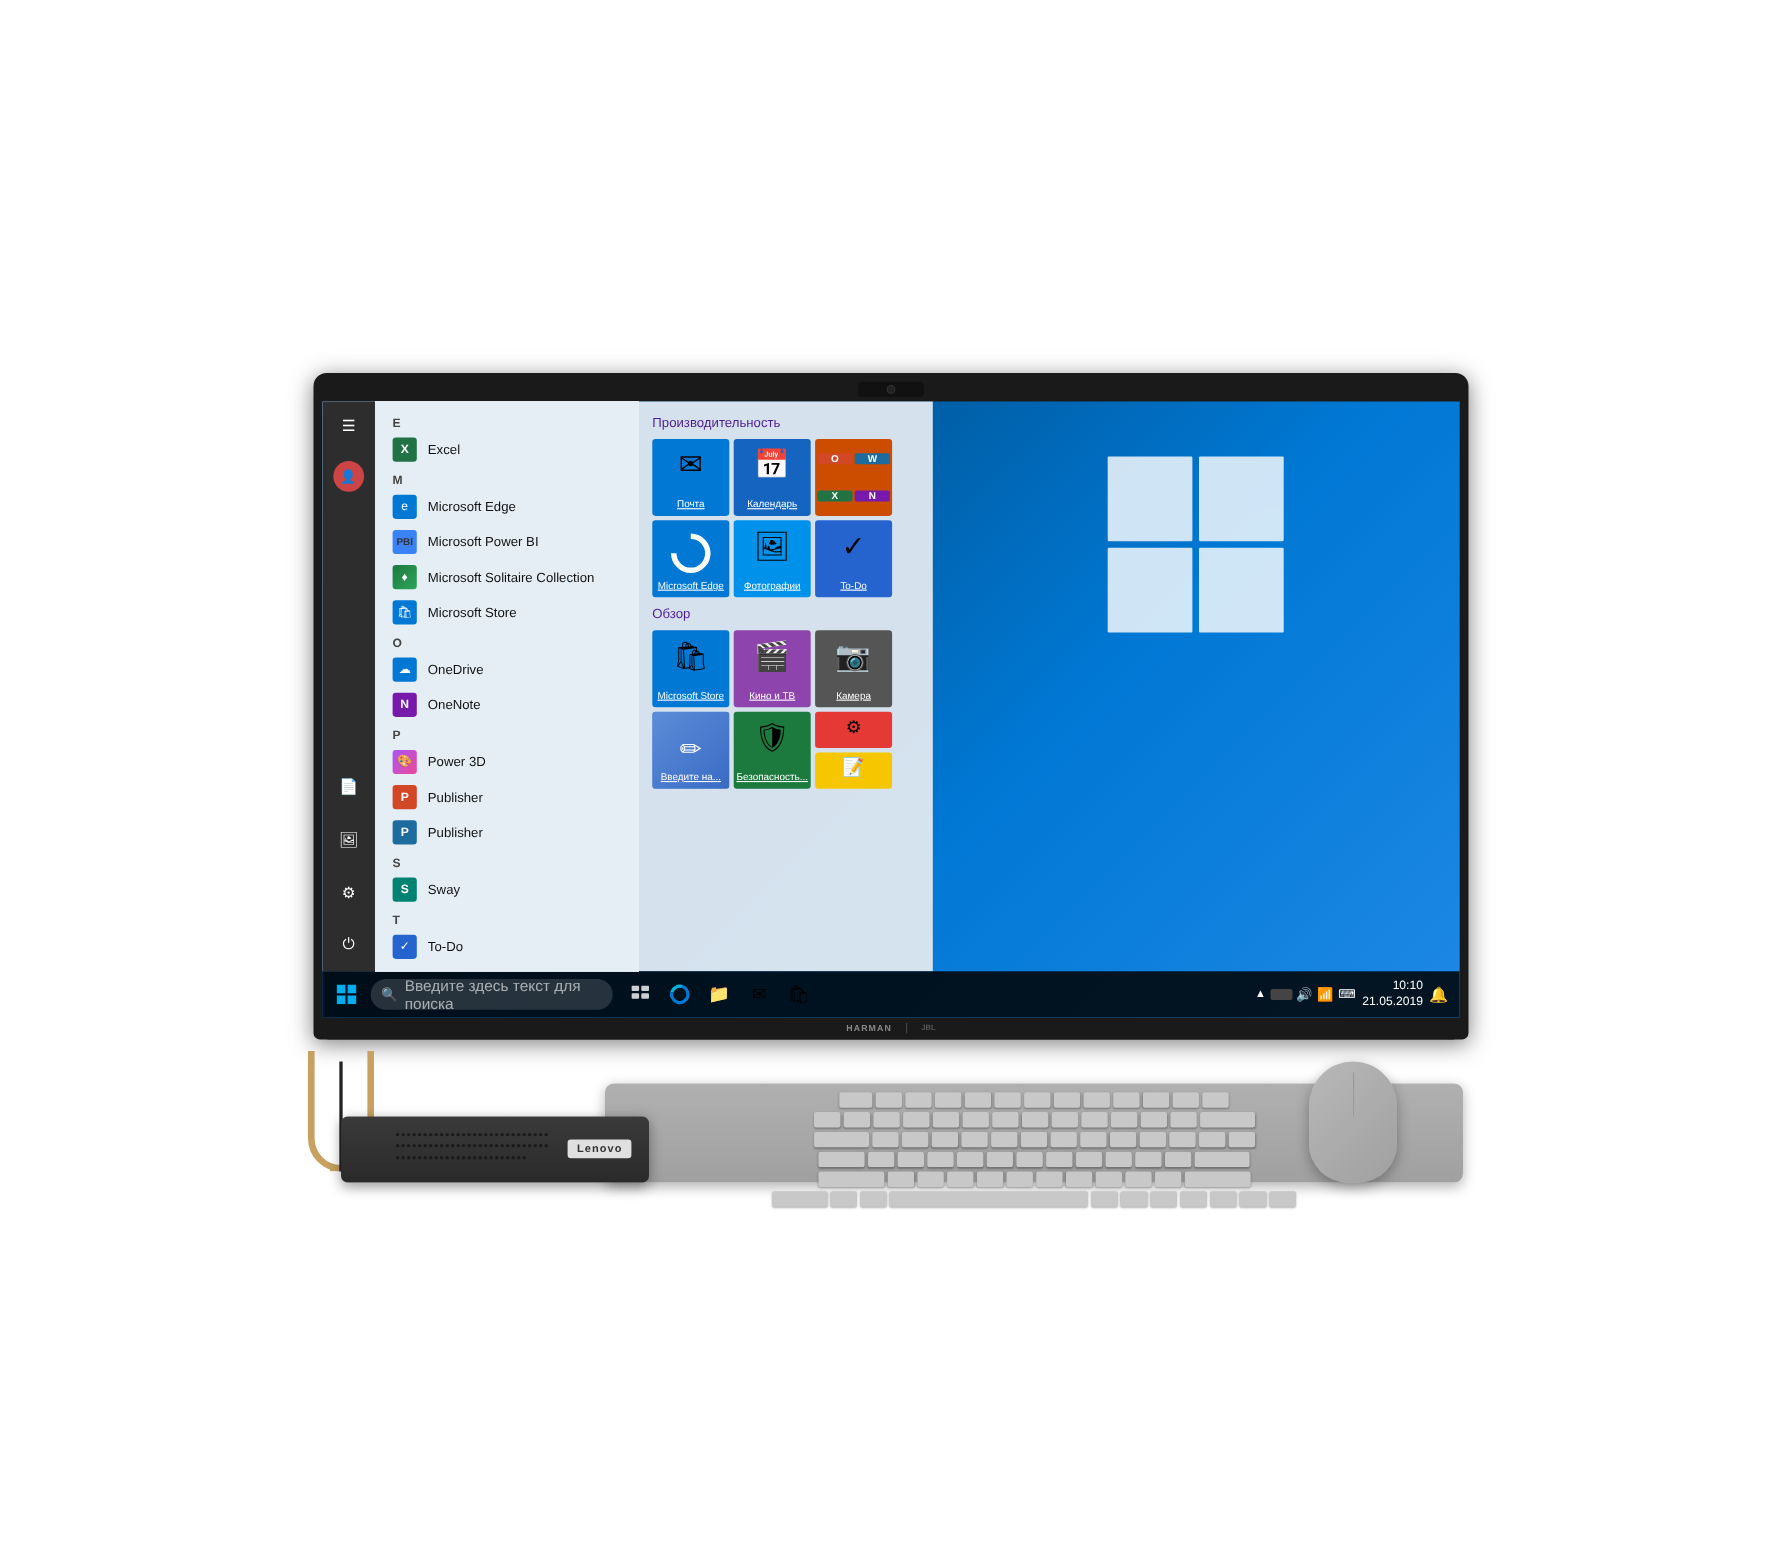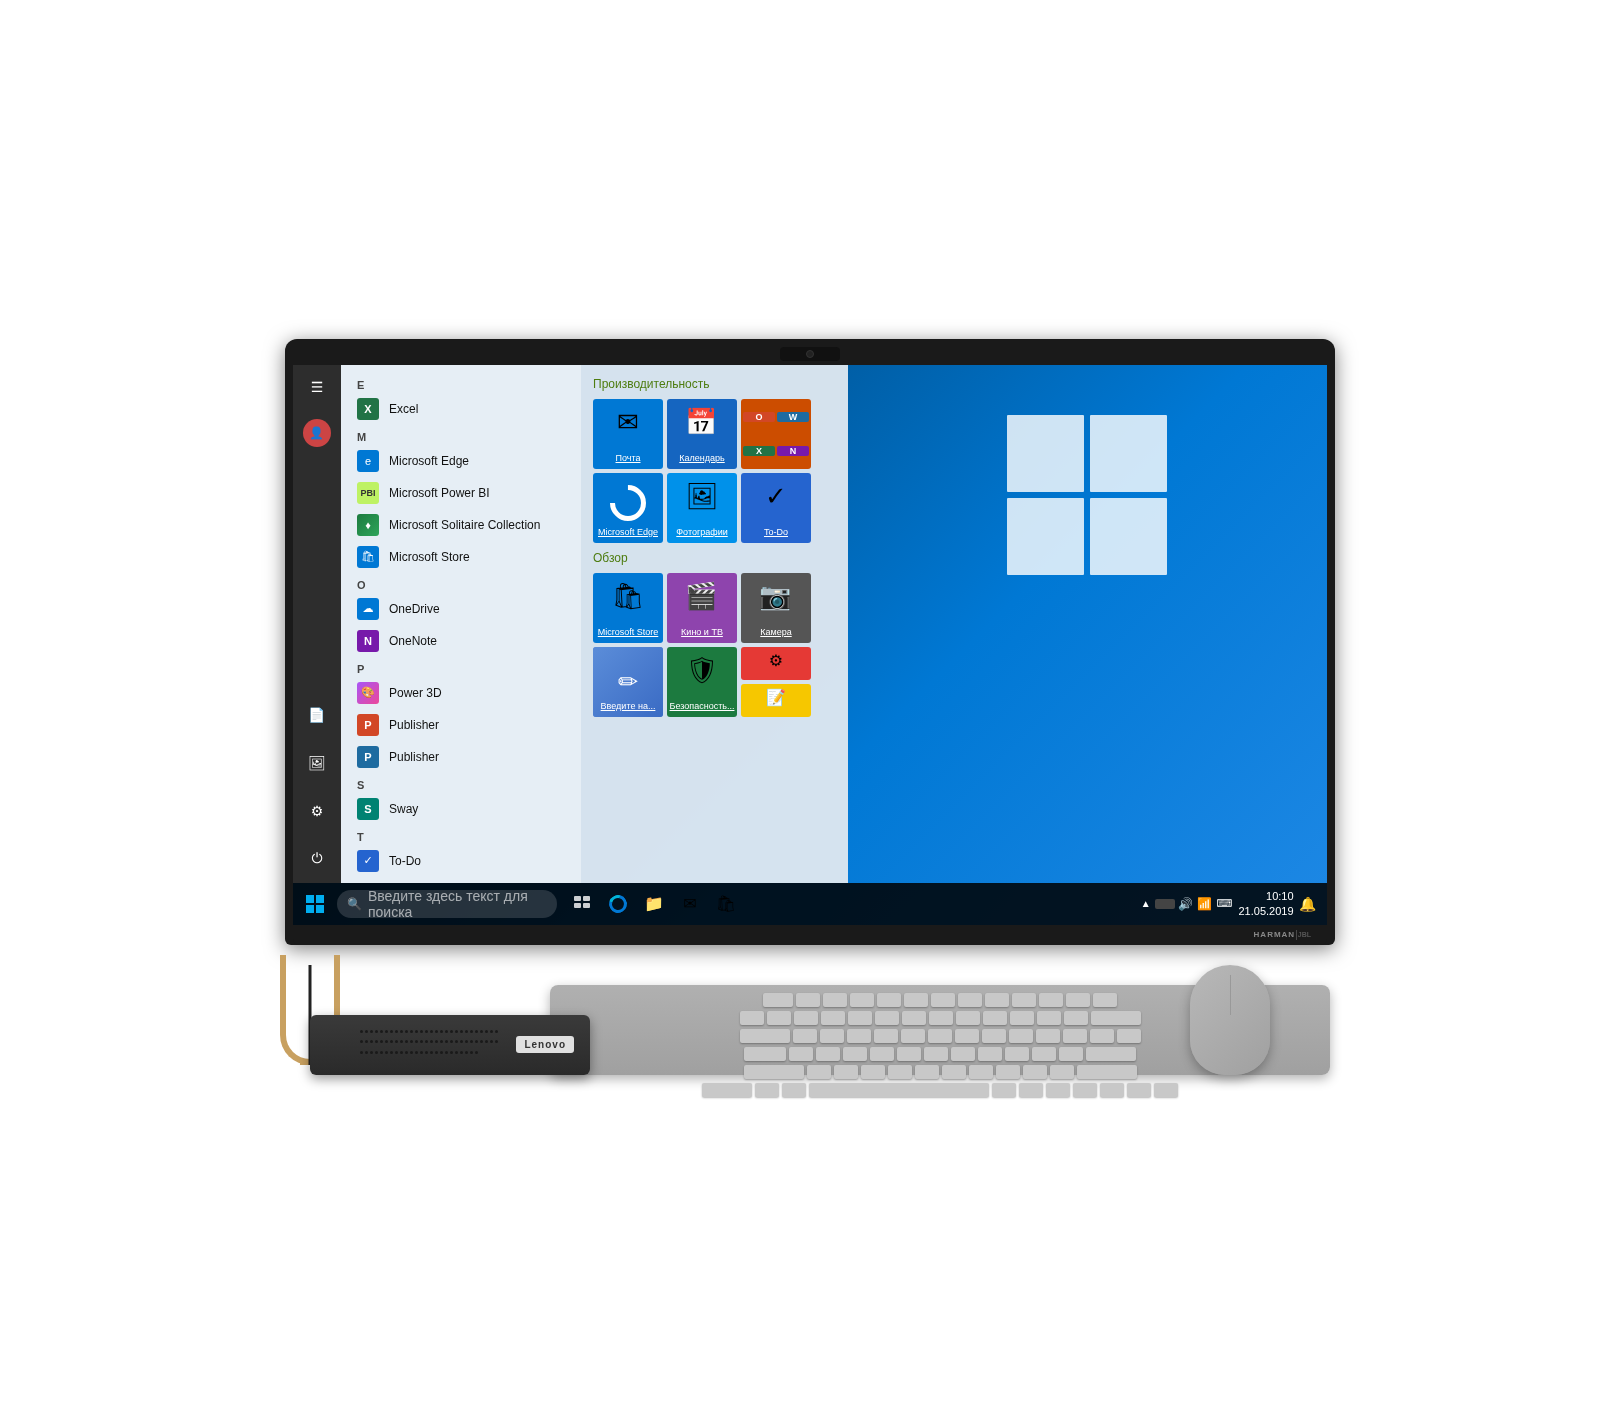--- a/index.html
+++ b/index.html
@@ -171,21 +171,21 @@
     .tiles-area {
       flex: 1;
       padding: 10px 12px;
       overflow-y: auto;
     }
     .tiles-area::-webkit-scrollbar { width: 4px; }
 
     .tiles-section-title {
       font-size: 12px;
       font-weight: 400;
-      color: #4d7c0f;
+      color: #4c1d95;
       margin-bottom: 8px;
       margin-top: 4px;
     }
 
     .tiles-row {
       display: flex;
       gap: 4px;
       margin-bottom: 4px;
     }
 
@@ -299,24 +299,24 @@
       line-height: 1.3;
     }
 
     
     .monitor-bottom {
       width: 100%;
       height: 20px;
       background: #1a1a1a;
       border-radius: 0 0 6px 6px;
       display: flex;
-      justify-content: flex-end;
+      justify-content: center;
       align-items: center;
       padding: 0 16px;
-      gap: 0;
+      gap: 12px;
     }
     .brand-text {
       font-size: 8px;
       color: #888;
       font-weight: 600;
       letter-spacing: 1px;
     }
     .jbl-text {
       font-size: 7px;
       color: #555;
@@ -540,21 +540,21 @@
             </div>
 
             <div class="section-letter">M</div>
             <div class="app-item">
               <div class="app-icon edge-blue">
                   <span style="color:white;font-size:11px">e</span>
                 </div>
               <span>Microsoft Edge</span>
             </div>
             <div class="app-item">
-              <div class="app-icon" style="background:#bef264">
+              <div class="app-icon" style="background:#3b82f6">
                   <span style="color:#333;font-size:9px;font-weight:bold">PBI</span>
                 </div>
               <span>Microsoft Power BI</span>
             </div>
             <div class="app-item">
               <div class="app-icon" style="background:linear-gradient(135deg,#1c7a3f,#2ea55a)">
                   <span style="color:white;font-size:11px">♦</span>
                 </div>
               <span>Microsoft Solitaire Collection</span>
             </div>

